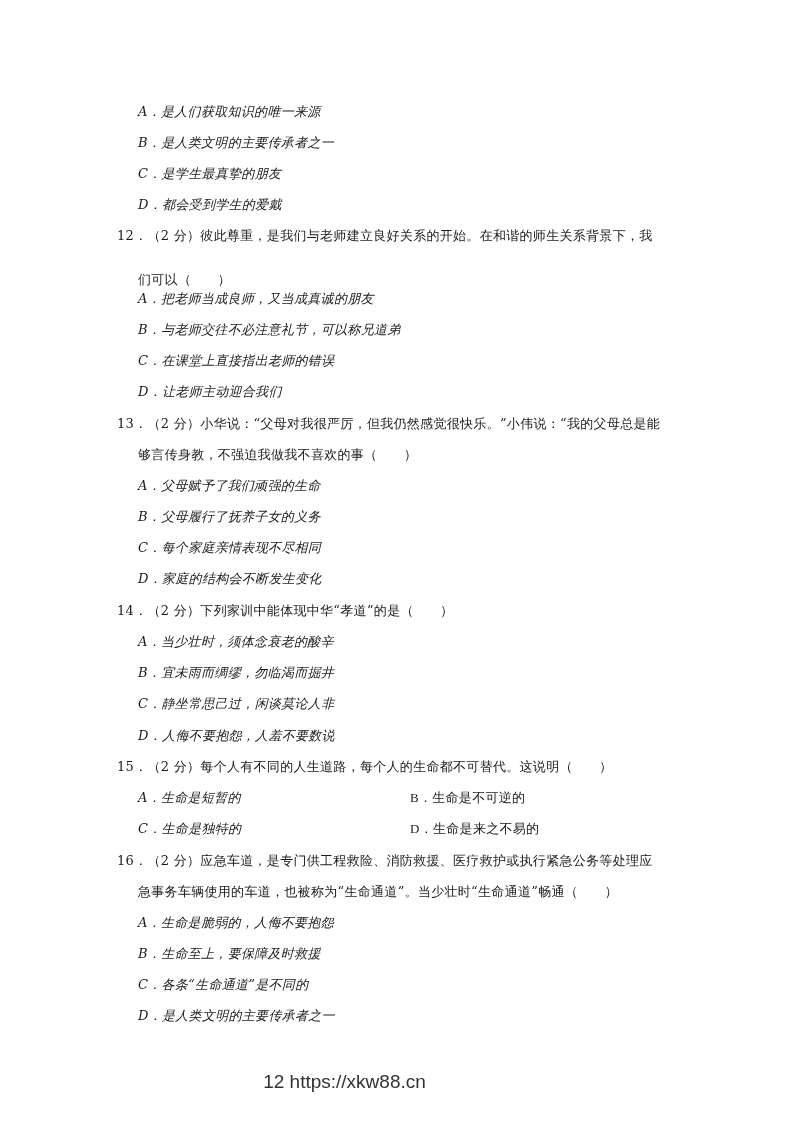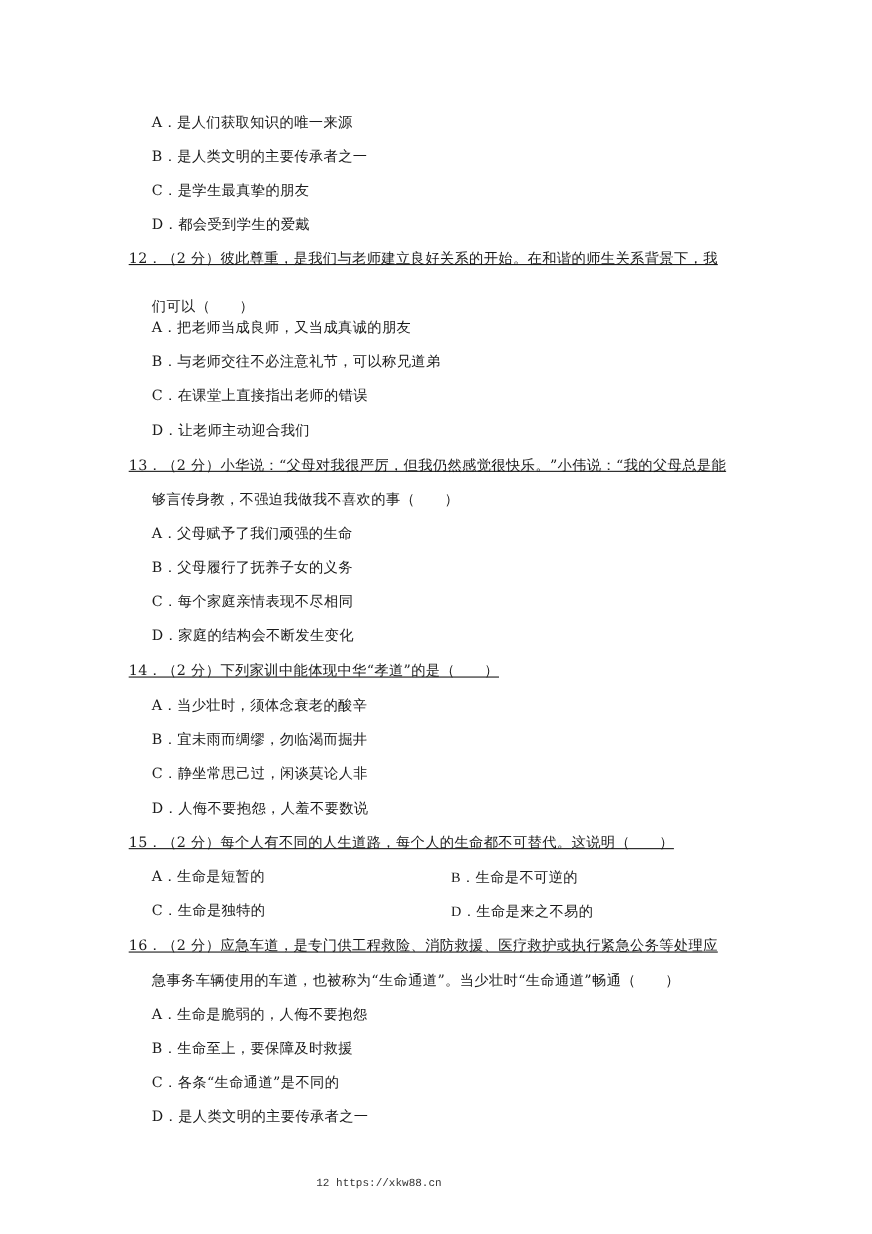--- a/index.html
+++ b/index.html
@@ -1,24 +1,24 @@
 <!DOCTYPE html>
 <html><head>
 <meta charset="utf-8">
 <style>
   html, body { margin: 0; padding: 0; background: #ffffff; }
   body { width: 793px; height: 1122px; position: relative; overflow: hidden;
     font-family: "DejaVu Serif", "Liberation Serif", serif; color: #1a1a1a; }
   .line { position: absolute; font-size: 13px; line-height: 16px; white-space: nowrap; letter-spacing: 0.3px; }
-  .q { left: 117px; text-decoration: underline; }
+  .q { left: 117px; }
   .cont { left: 138px; }
-  .opt { left: 138px; }
+  .opt { left: 138px; font-style: italic; }
   .opt2 { left: 410px; font-family: Liberation Serif, serif; }
   .footer { position: absolute; top: 1071px; left: 0; width: 689px; text-align: center;
-    font-family: Liberation Mono, monospace; font-size: 10px; color: #333; }
+    font-family: Liberation Sans, sans-serif; font-size: 19px; color: #333; }
 </style>
 </head>
 <body>
 
 <div>
 
   <div class="line opt" style="top:104px">A．是人们获取知识的唯一来源</div>
   <div class="line opt" style="top:135px">B．是人类文明的主要传承者之一</div>
   <div class="line opt" style="top:166px">C．是学生最真挚的朋友</div>
   <div class="line opt" style="top:197px">D．都会受到学生的爱戴</div>

